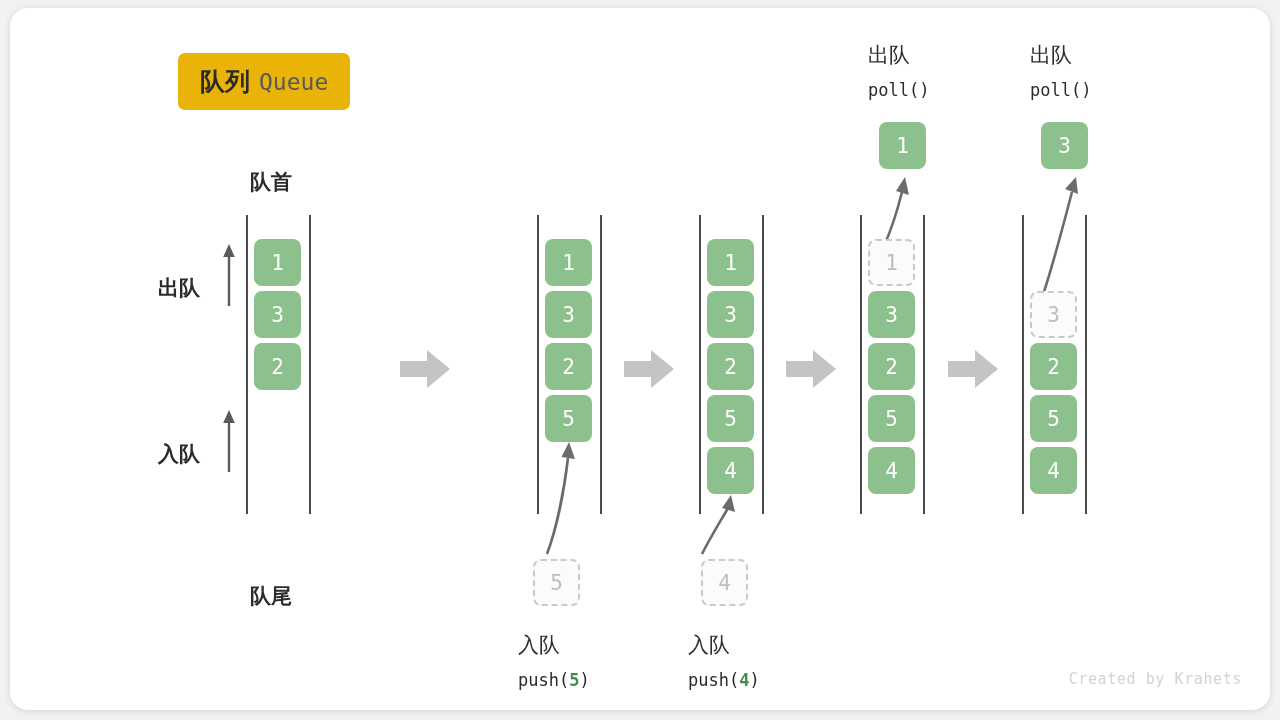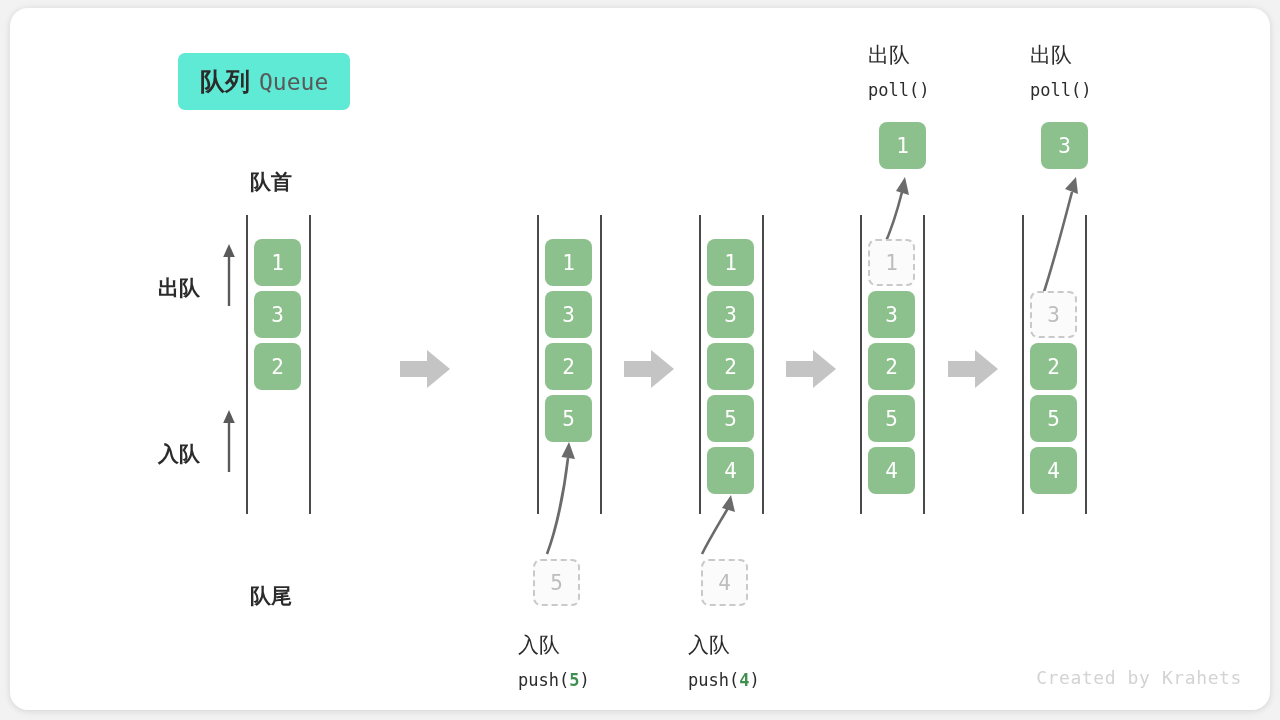--- a/index.html
+++ b/index.html
@@ -16,21 +16,21 @@
     background: #ffffff;
     border-radius: 18px;
     box-shadow: 0 1px 7px rgba(0,0,0,0.13);
   }
   .abs { position: absolute; }
 
   
   #title-badge {
     left: 168px; top: 45px;
     padding: 12px 22px;
-    background: #5eead4;
+    background: #eab308;
     border-radius: 7px;
     display: flex; align-items: baseline; gap: 9px;
     white-space: nowrap;
   }
   #title-badge .cn {
     font-size: 25px; font-weight: bold; color: #2b2b2b;
     font-family: "DejaVu Sans", sans-serif;
   }
   #title-badge .en {
     font-size: 23px; color: #595959;
@@ -76,21 +76,21 @@
   .cell.ghost {
     background: #fbfbfb;
     color: #bdbdbd;
     border: 2px dashed #c9c9c9;
   }
 
   
   #watermark {
     right: 28px; bottom: 22px;
     font-family: "DejaVu Sans Mono", monospace;
-    font-size: 18px;
+    font-size: 15px;
     color: #d3d3d3;
     letter-spacing: 0.6px;
   }
   svg { overflow: visible; display: block; }
 </style>
 </head>
 <body>
 
 <div id="card" class="abs">
 

